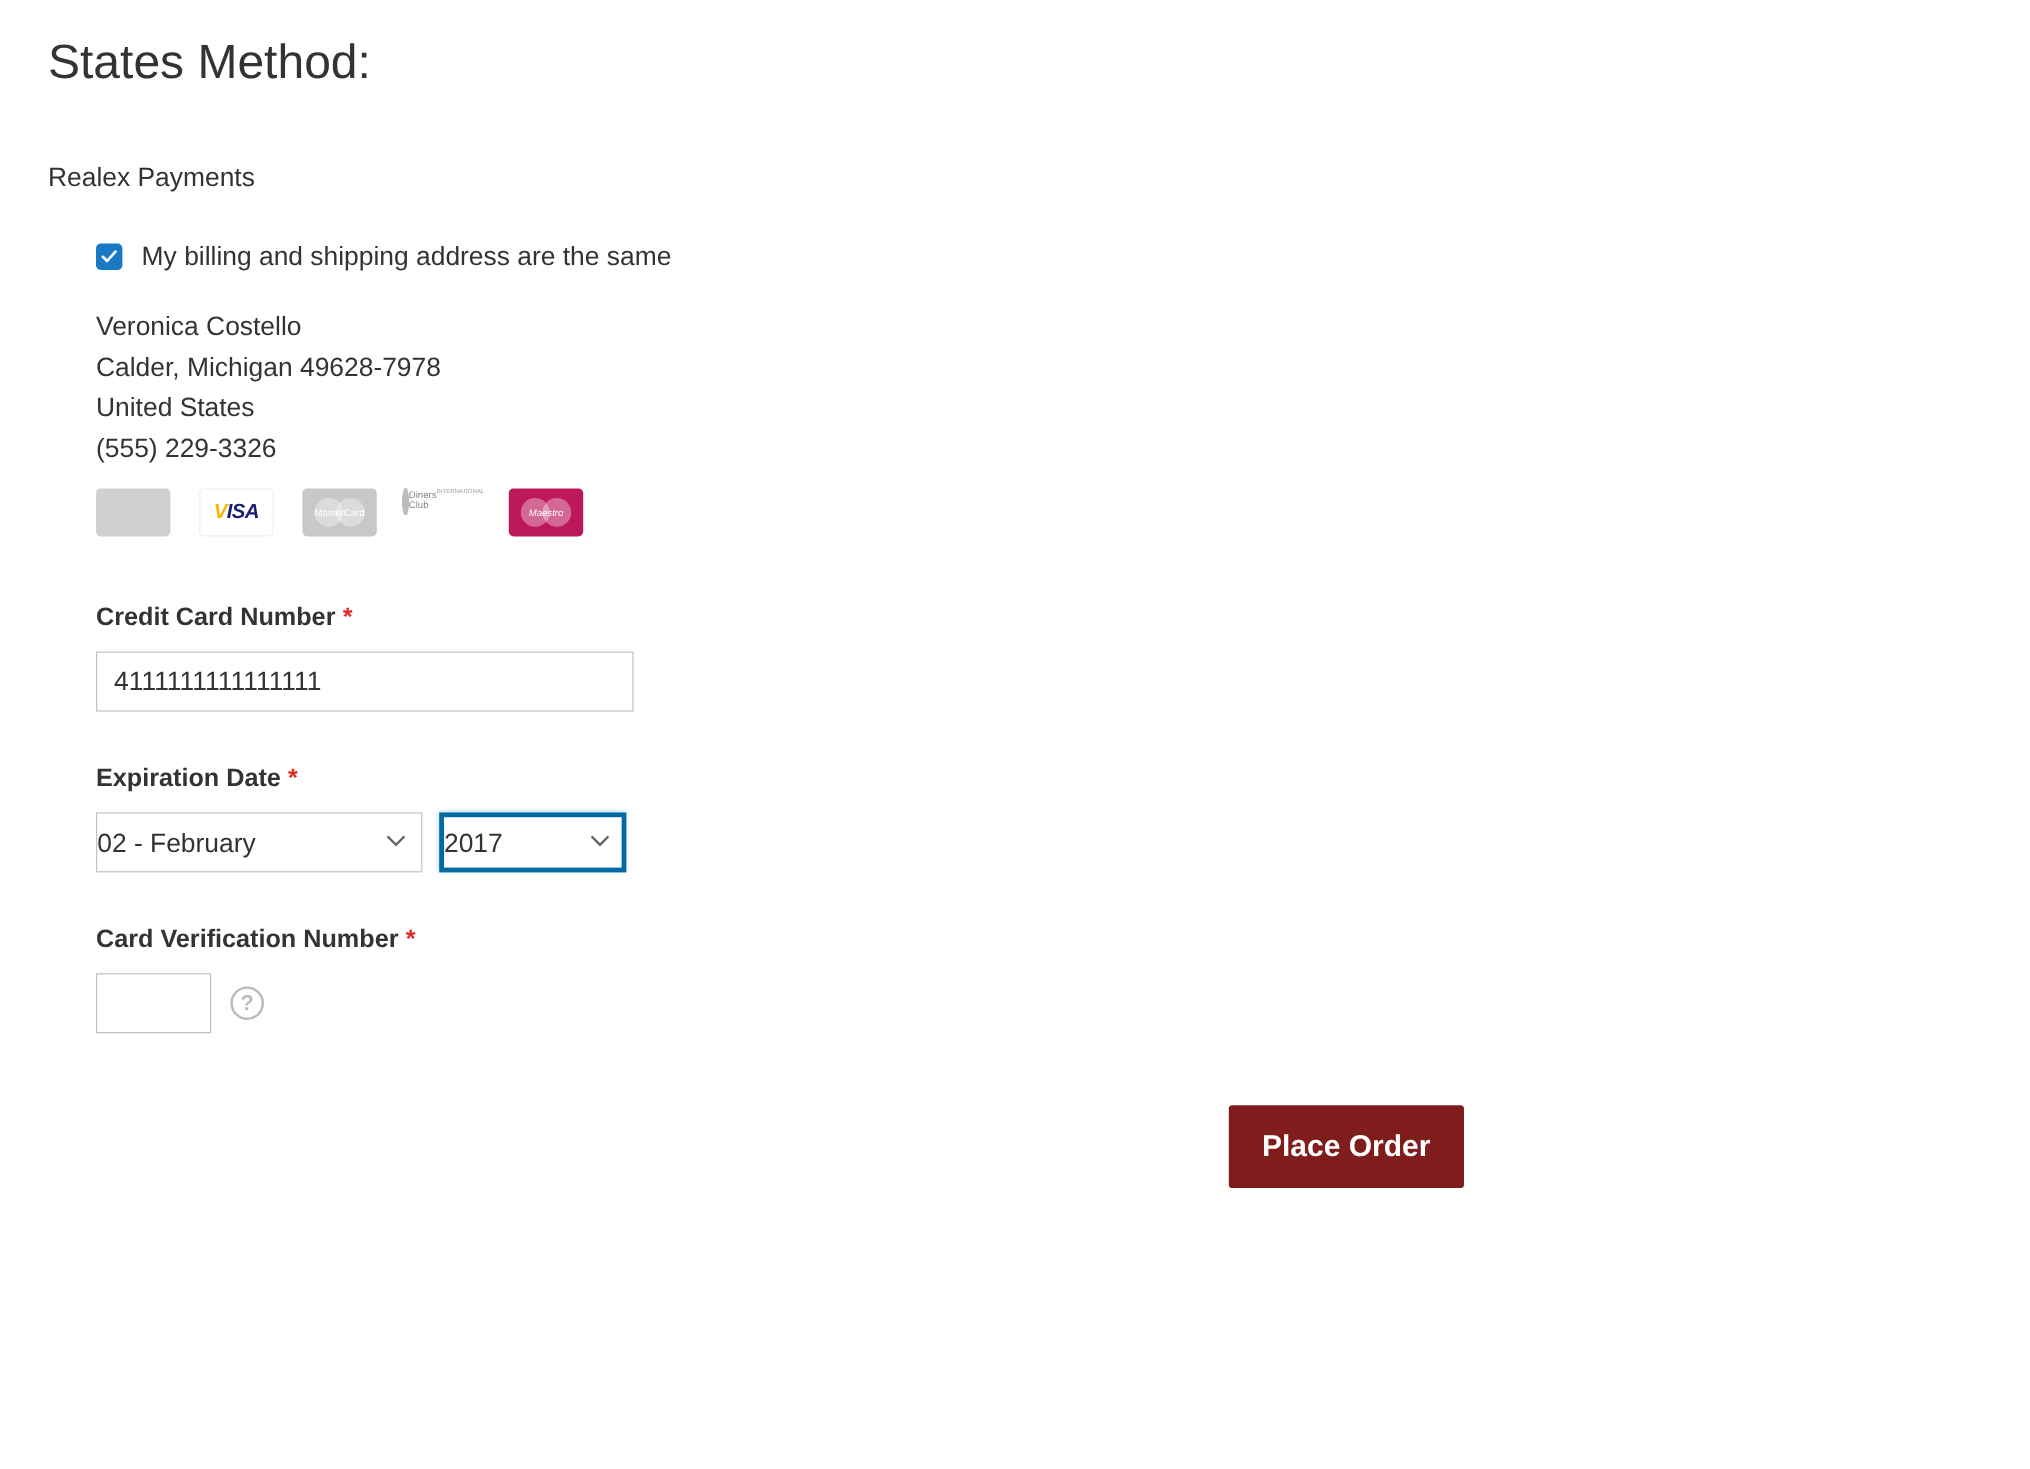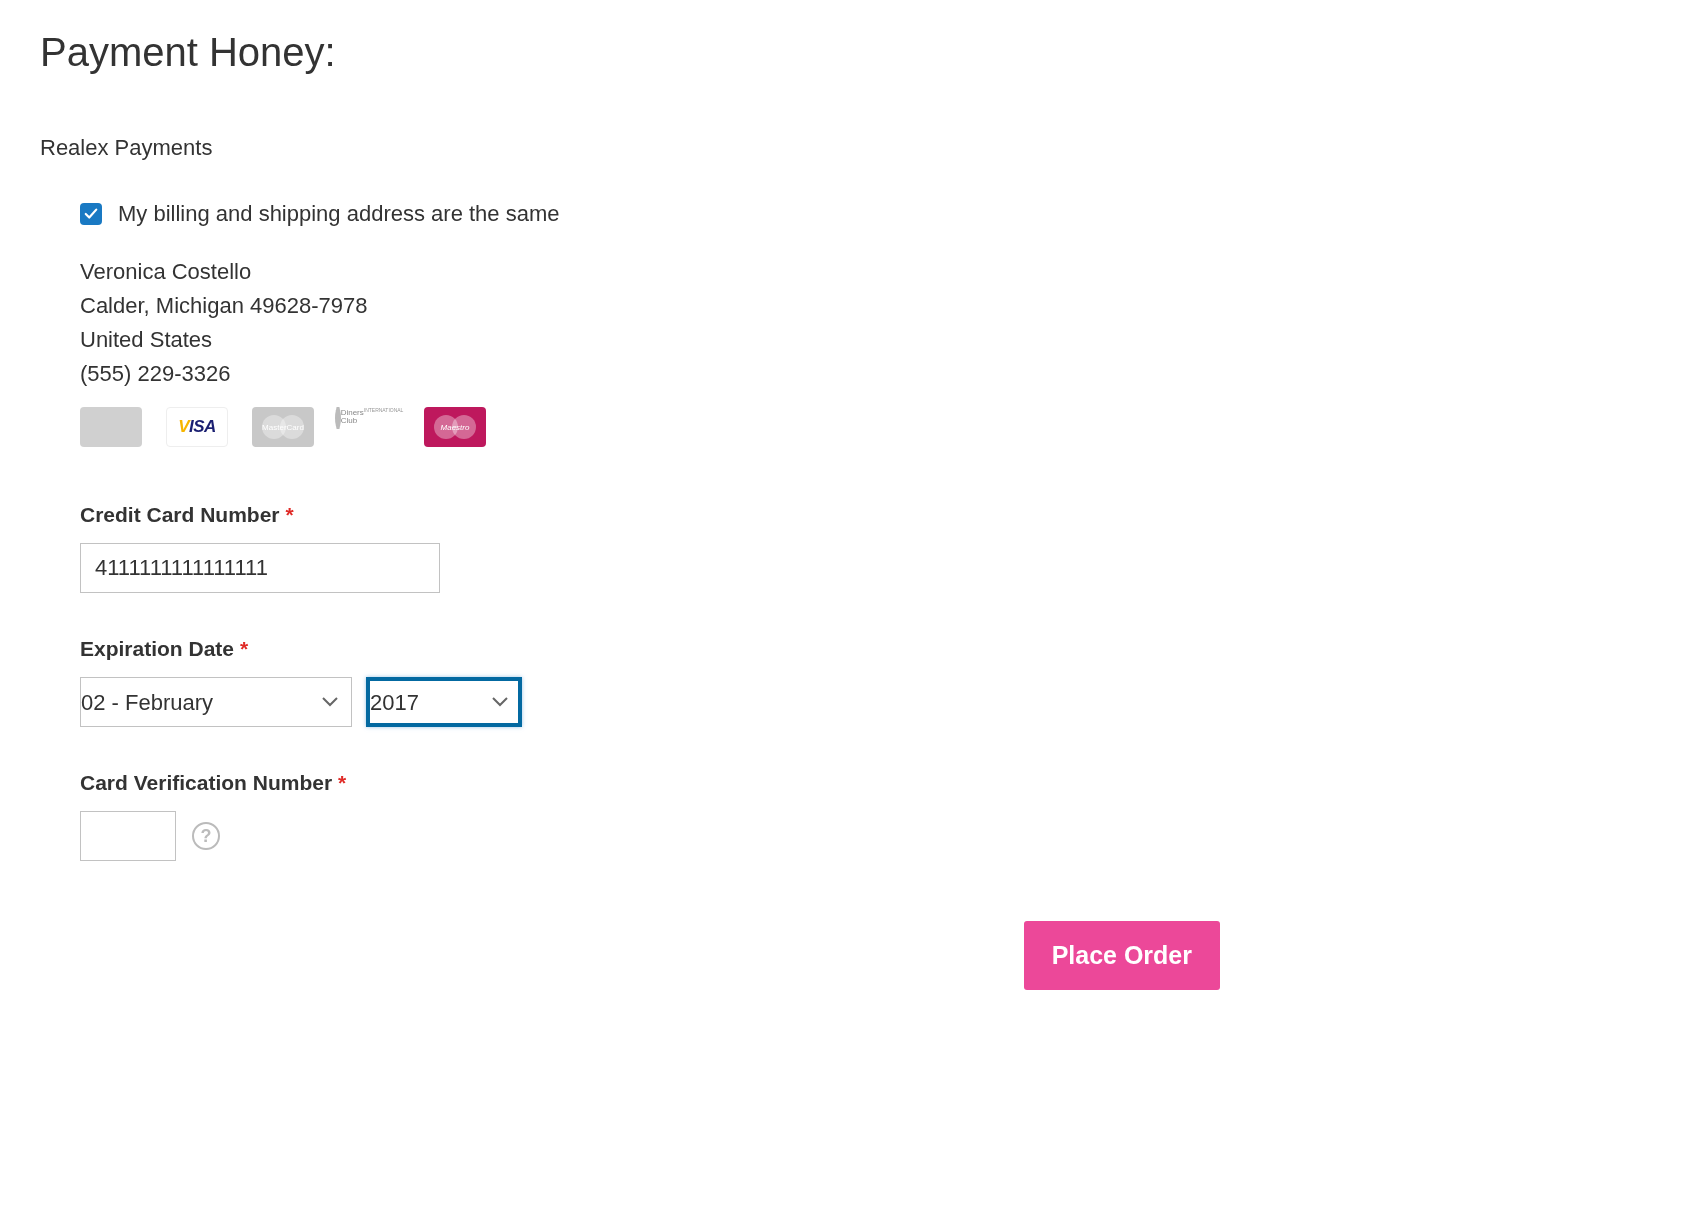--- a/index.html
+++ b/index.html
@@ -27,40 +27,40 @@
 .diners .ring::after { content: ''; position: absolute; left: 50%; top: -3px; bottom: -3px; width: 3px; background: #bbb; transform: translateX(-50%); }
 .diners .label { font-size: 8px; color: #888; margin-top: 2px; line-height: 1; }
 .diners .sub { font-size: 5px; color: #999; }
 .maestro { background: #be185d; }
 .maestro .circ { position: absolute; width: 24px; height: 24px; border-radius: 50%; background: rgba(255,255,255,0.35); }
 .maestro .c1 { left: 10px; }
 .maestro .c2 { right: 10px; }
 .maestro .txt { font-size: 8px; color: #fff; position: relative; z-index: 1; font-style: italic; }
 .field-label { font-size: 21px; font-weight: 700; color: #333; margin-bottom: 16px; }
 .req { color: #e02b27; margin-left: 6px; }
-.text-input { width: 360px; height: 50px; border: 1px solid #c2c2c2; font-size: 22px; padding: 0 14px; color: #333; font-family: inherit; }
+.text-input { width: 448px; height: 50px; border: 1px solid #c2c2c2; font-size: 22px; padding: 0 14px; color: #333; font-family: inherit; }
 .field { margin-bottom: 44px; }
 .select-row { display: flex; gap: 14px; }
 .select { position: relative; }
 .select select { appearance: none; -webkit-appearance: none; height: 50px; border: 1px solid #c2c2c2; background: #fff; font-size: 22px; padding: 0 44px 0 0; color: #333; font-family: inherit; cursor: pointer; }
 .select.focused select { border: 4px solid #0369a1; box-shadow: 0 0 4px rgba(94,158,214,0.6); }
 .select.month select { width: 272px; }
 .select.year select { width: 156px; }
 .select .caret { position: absolute; right: 14px; top: 50%; transform: translateY(-50%); pointer-events: none; }
 .select .caret svg { width: 16px; height: 10px; }
 .cvv-row { display: flex; align-items: center; gap: 16px; }
 .cvv-input { width: 96px; height: 50px; border: 1px solid #c2c2c2; font-size: 22px; padding: 0 14px; font-family: inherit; }
 .help-icon { width: 28px; height: 28px; border: 2px solid #bbb; border-radius: 50%; display: flex; align-items: center; justify-content: center; color: #bbb; font-size: 18px; font-weight: 700; cursor: pointer; }
 .actions { display: flex; justify-content: flex-end; margin-top: 60px; }
-.place-order { background: #ec4899; color: #fff; border: none; font-size: 25px; font-weight: 700; padding: 20px 28px; cursor: pointer; border-radius: 3px; }
+.place-order { background: #7f1d1d; color: #fff; border: none; font-size: 25px; font-weight: 700; padding: 20px 28px; cursor: pointer; border-radius: 3px; }
 </style>
 </head>
 <body>
 
-<h1 class="page-title">Payment Honey:</h1>
+<h1 class="page-title">States Method:</h1>
 
 <div class="provider">Realex Payments</div>
 
 <div class="content">
 
   <div class="checkbox-row">
     <div class="checkbox">
       <svg viewBox="0 0 16 16">
           <path d="M2 8 L6 12 L14 3" stroke="#fff" stroke-width="2.5" fill="none" stroke-linecap="round" stroke-linejoin="round"></path>
         </svg>

